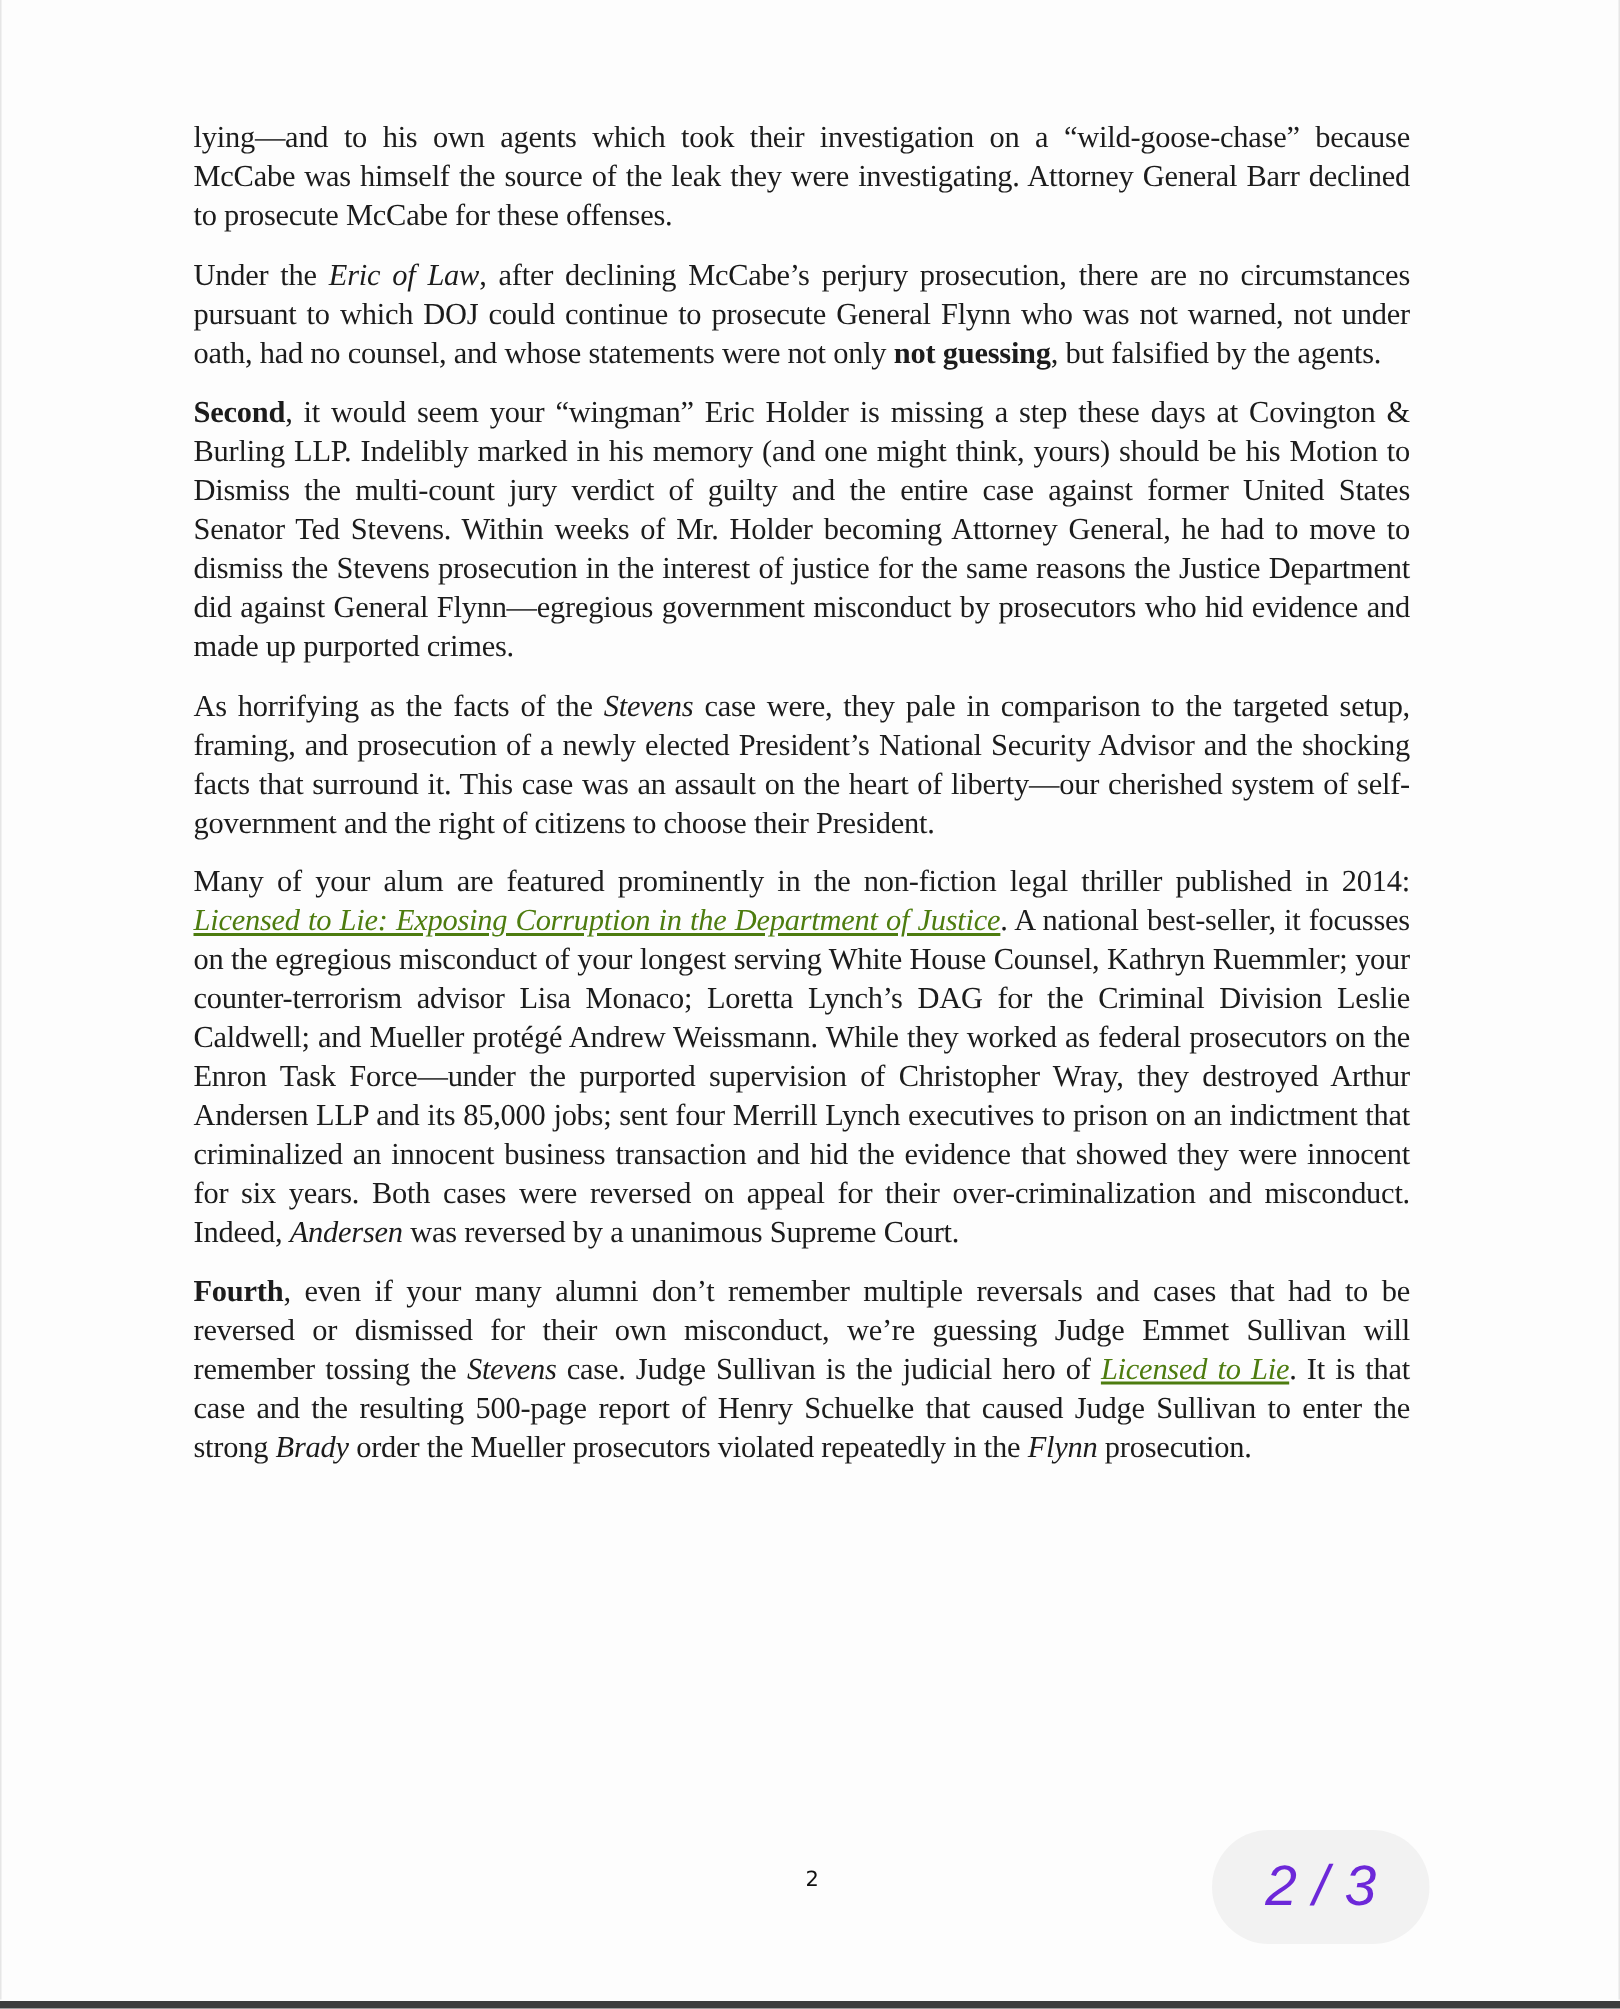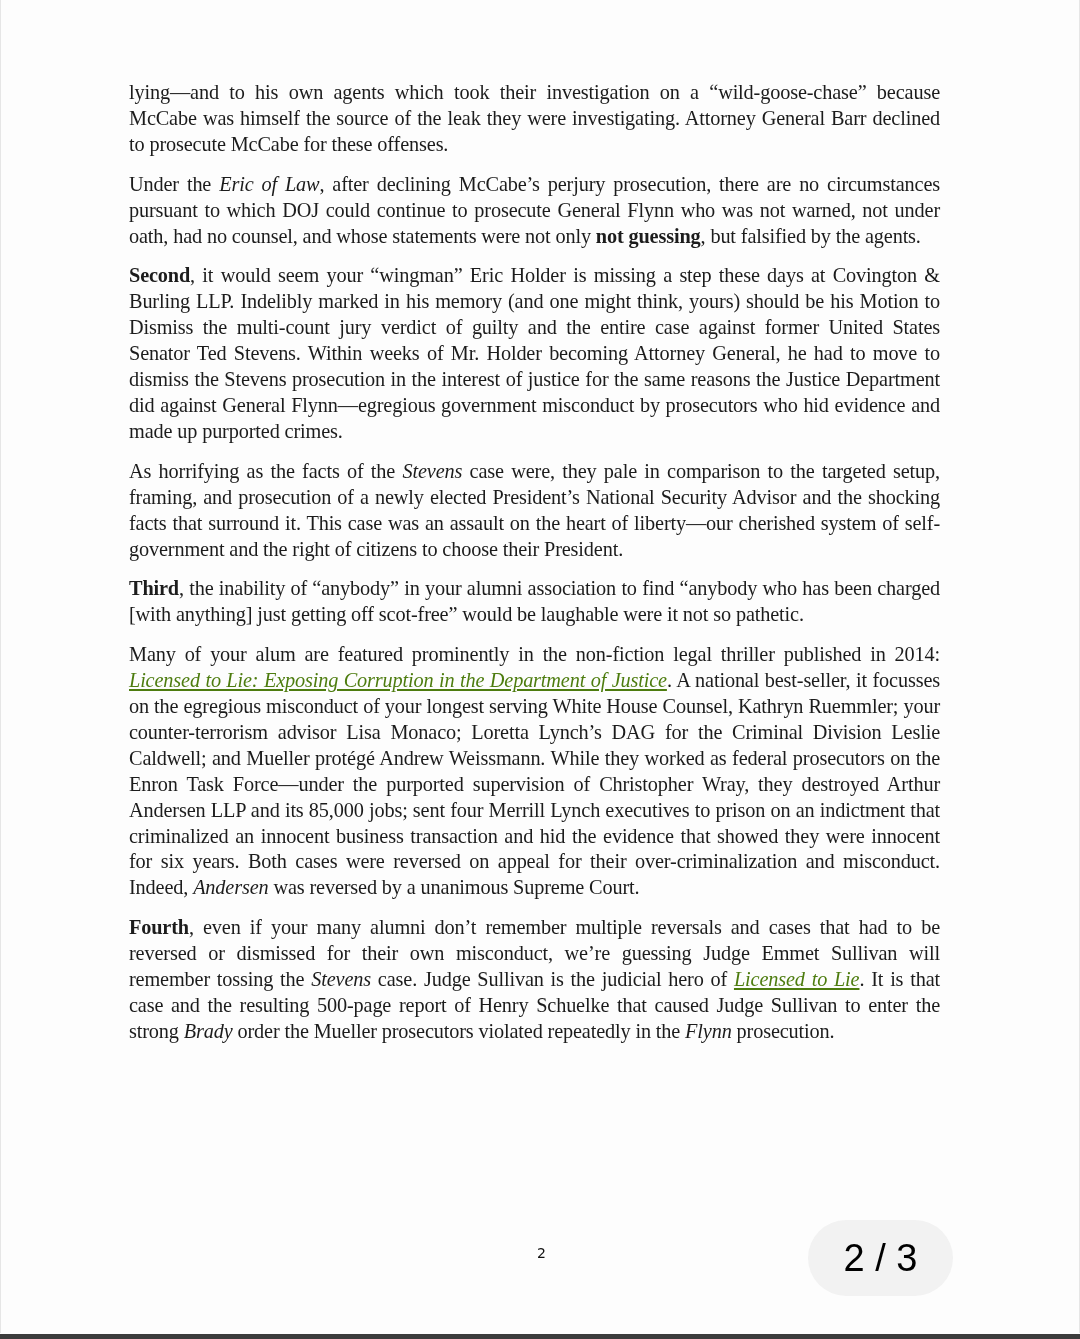--- a/index.html
+++ b/index.html
@@ -26,36 +26,35 @@
   .link { color: #4d7c0f; text-decoration: underline; font-style: italic; cursor: pointer; }
   .page-number {
     position: absolute; left: 536px; top: 1245px;
     font-family: "DejaVu Sans", sans-serif; font-size: 14px; color: #111;
   }
   .page-indicator {
     position: absolute; left: 808px; top: 1220px; width: 145px; height: 76px;
     background: #f2f2f2; border-radius: 38px;
     display: flex; align-items: center; justify-content: center;
     font-family: "Liberation Sans", "DejaVu Sans", sans-serif;
-    font-size: 38px; color: #000000; font-weight: 300;
+    font-size: 38px; color: #6d28d9; font-weight: 300; font-style: italic;
   }
   .bottom-bar {
     position: absolute; left: 0; bottom: 0; width: 1080px; height: 5px; background: #3c3c3c;
   }
 </style>
 </head>
 <body>
 
 <div class="page">
   <div class="content" id="doc-body">
       <p class="para"><span>lying—and to his own agents which took their investigation on a “wild-goose-chase” because McCabe was himself the source of the leak they were investigating.  Attorney General Barr declined to prosecute McCabe for these offenses.</span></p>
       <p class="para"><span>Under the </span><i>Eric of Law</i><span>, after declining McCabe’s perjury prosecution, there are no circumstances pursuant to which DOJ could continue to prosecute General Flynn who was not warned, not under oath, had no counsel, and whose statements were not only </span><b>not guessing</b><span>, but falsified by the agents.</span></p>
       <p class="para"><b>Second</b><span>, it would seem your “wingman” Eric Holder is missing a step these days at Covington &amp; Burling LLP.  Indelibly marked in his memory (and one might think, yours) should be his Motion to Dismiss the multi-count jury verdict of guilty and the entire case against former United States Senator Ted Stevens.  Within weeks of Mr. Holder becoming Attorney General, he had to move to dismiss the Stevens prosecution in the interest of justice for the same reasons the Justice Department did against General Flynn—egregious government misconduct by prosecutors who hid evidence and made up purported crimes.</span></p>
       <p class="para"><span>As horrifying as the facts of the </span><i>Stevens</i><span> case were, they pale in comparison to the targeted setup, framing, and prosecution of a newly elected President’s National Security Advisor and the shocking facts that surround it.  This case was an assault on the heart of liberty—our cherished system of self-government and the right of citizens to choose their President.</span></p>
-      <p class="para"><b>Third</b><span>, the inability of “anybody” in your alumni association to find “anybody who has been charged [with anything] just getting off scot-free” would be laughable were it not so pathetic.</span></p>
       <p class="para"><span>Many of your alum are featured prominently in the non-fiction legal thriller published in 2014:  </span><a class="link">Licensed to Lie: Exposing Corruption in the Department of Justice</a><span>. A national best-seller, it focusses on the egregious misconduct of your longest serving White House Counsel, Kathryn Ruemmler; your counter-terrorism advisor Lisa Monaco; Loretta Lynch’s DAG for the Criminal Division Leslie Caldwell; and Mueller protégé Andrew Weissmann.  While they worked as federal prosecutors on the Enron Task Force—under the purported supervision of Christopher Wray, they destroyed Arthur Andersen LLP and its 85,000 jobs; sent four Merrill Lynch executives to prison on an indictment that criminalized an innocent business transaction and hid the evidence that showed they were innocent for six years.  Both cases were reversed on appeal for their over-criminalization and misconduct.  Indeed, </span><i>Andersen</i><span> was reversed by a unanimous Supreme Court.</span></p>
       <p class="para"><b>Fourth</b><span>, even if your many alumni don’t remember multiple reversals and cases that had to be reversed or dismissed for their own misconduct, we’re guessing Judge Emmet Sullivan will remember tossing the </span><i>Stevens</i><span> case.  Judge Sullivan is the judicial hero of </span><a class="link">Licensed to Lie</a><span>.  It is that case and the resulting 500-page report of Henry Schuelke that caused Judge Sullivan to enter the strong </span><i>Brady</i><span> order the Mueller prosecutors violated repeatedly in the </span><i>Flynn</i><span> prosecution.</span></p>
     </div>
   <div class="page-number">2</div>
 </div>
 
 <div class="page-indicator">
   <span>2 / 3</span>
 </div>
 

